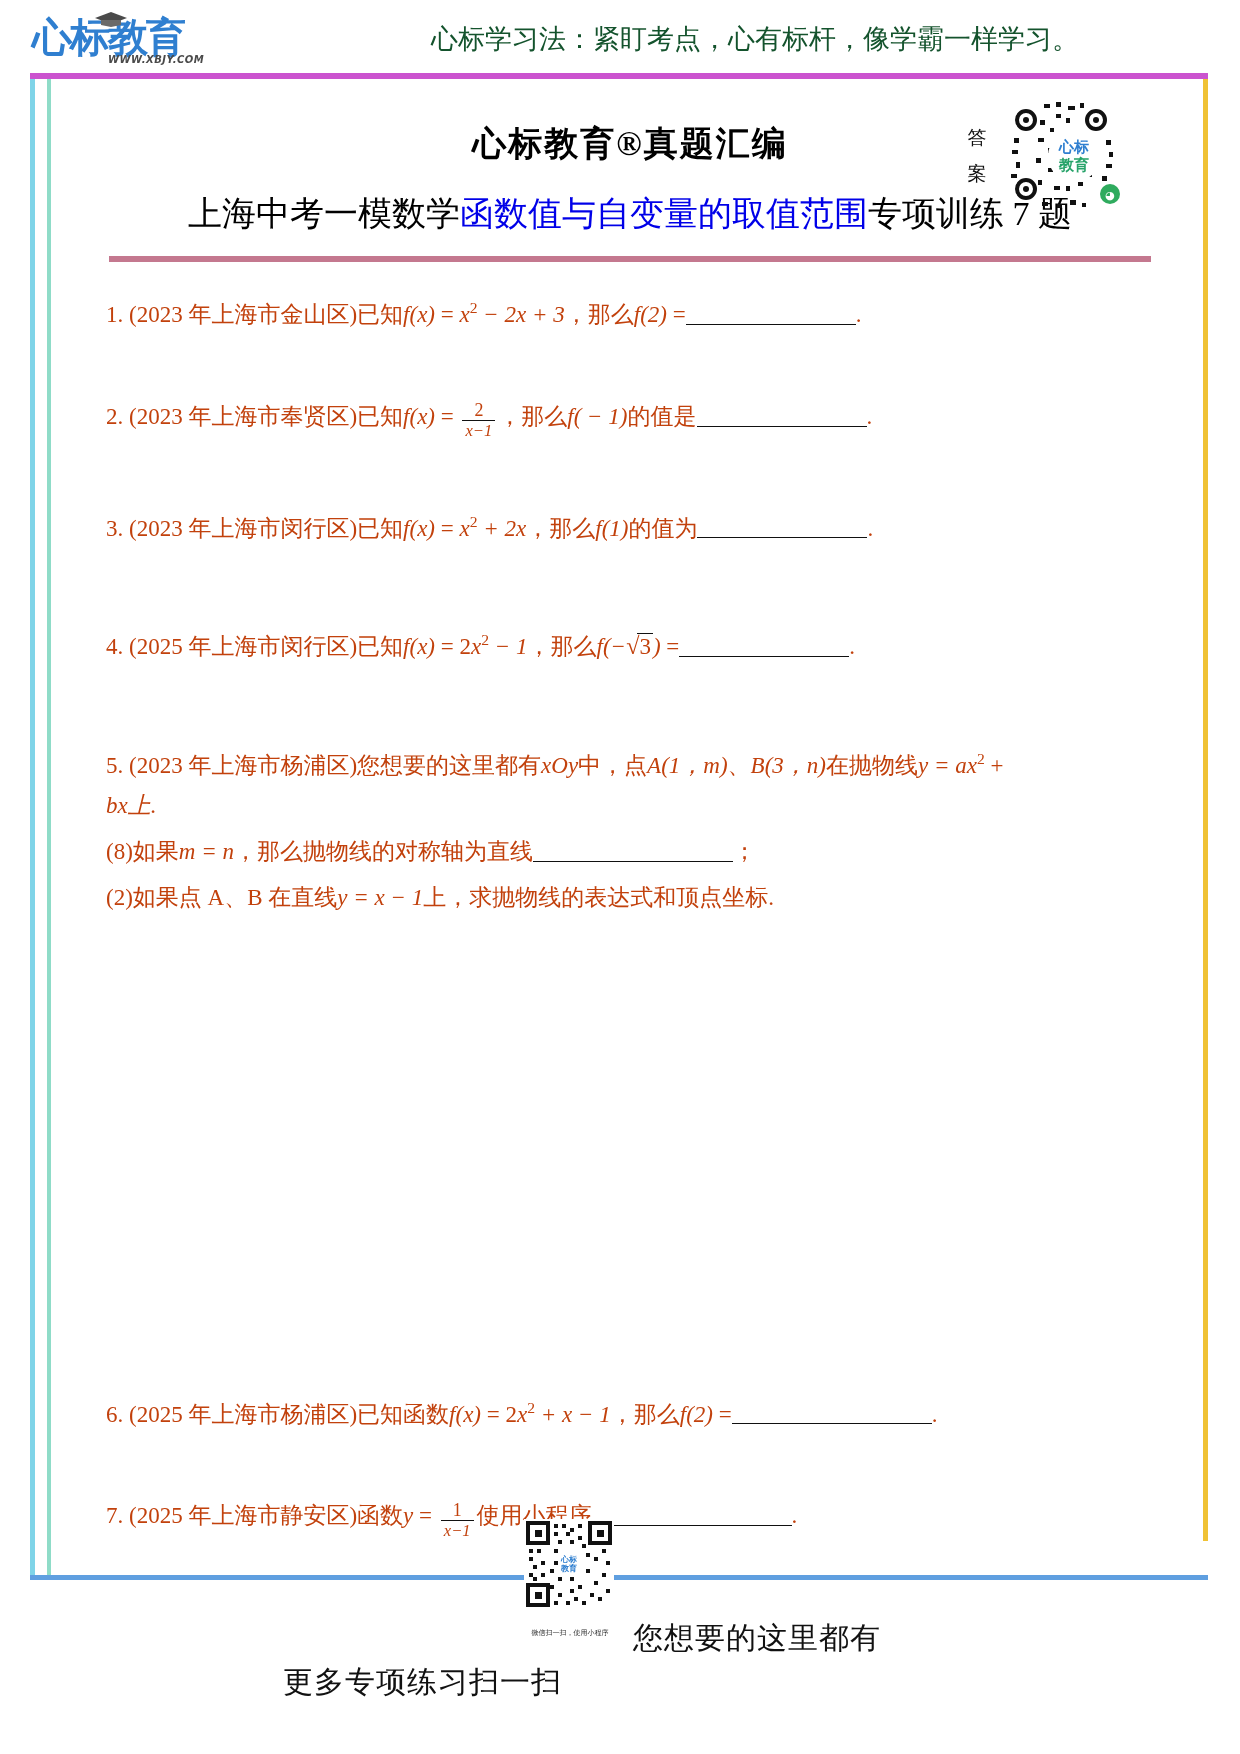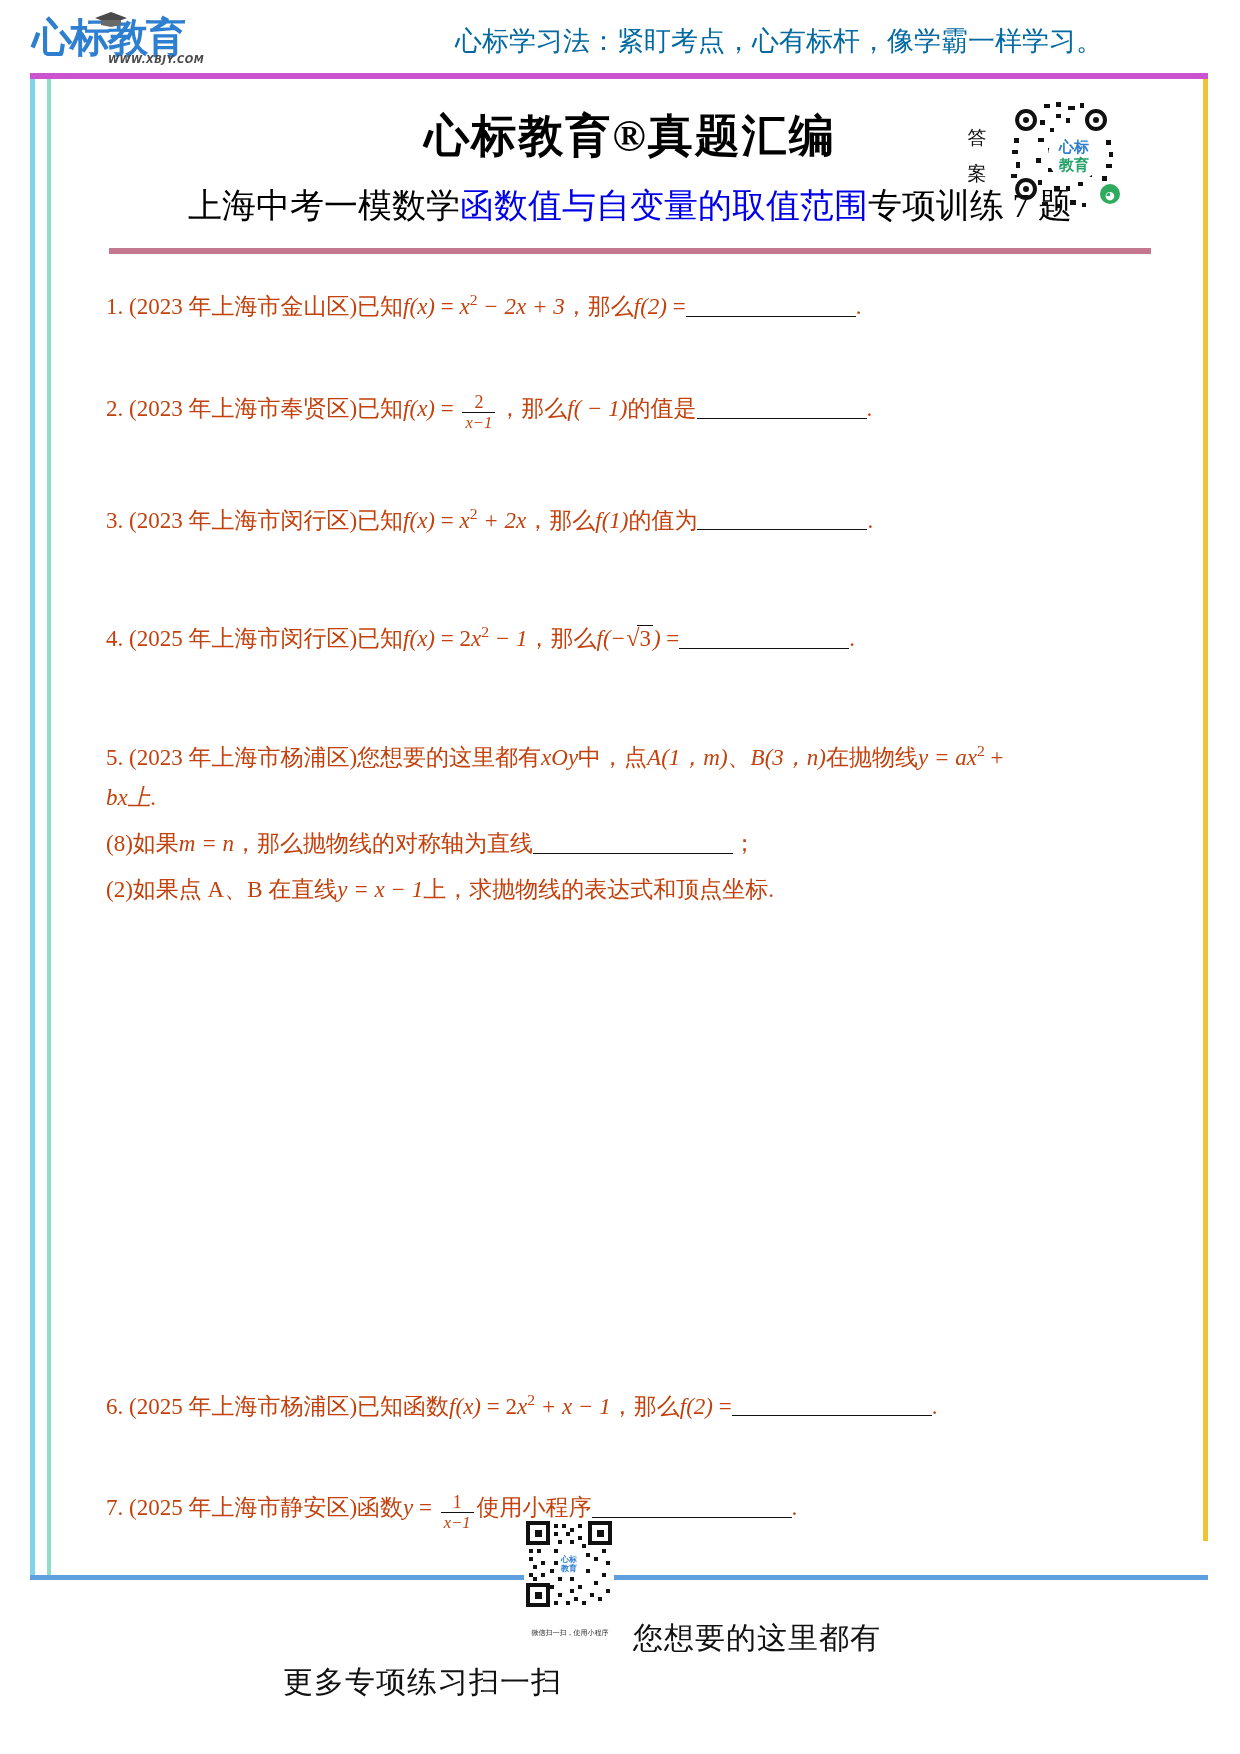--- a/index.html
+++ b/index.html
@@ -49,26 +49,26 @@
     font-family: "DejaVu Sans", sans-serif;
     font-size: 10px;
     font-weight: 700;
     font-style: italic;
     color: #4a4a4a;
     letter-spacing: 0.5px;
     white-space: nowrap;
   }
   .header-slogan {
     position: absolute;
-    left: 455px; top: 24px;
+    left: 431px; top: 24px;
     font-size: 27px;
     line-height: 34px;
-    color: #0369a1;
-    white-space: nowrap;
-    font-family: Liberation Serif, serif;
+    color: #14532d;
+    white-space: nowrap;
+    font-family: Liberation Mono, monospace;
   }
 
   
   .frame-top-rule {
     position: absolute;
     left: 30px; top: 73px;
     width: 1178px; height: 6px;
     background: #c martin;
     background: #cb53cf;
   }
@@ -100,24 +100,24 @@
   
   .doc {
     position: absolute;
     left: 60px; top: 86px;
     width: 1140px;
     height: 1480px;
   }
 
   .doc-title {
     text-align: center;
-    font-size: 45px;
+    font-size: 34px;
     font-weight: 700;
     line-height: 60px;
-    margin-top: 20px;
+    margin-top: 28px;
     letter-spacing: 2px;
     font-family: "Liberation Serif", "DejaVu Serif", serif;
   }
 
   .answer-box {
     position: absolute;
     right: 208px; top: 34px;
     width: 30px;
     text-align: center;
     font-size: 19px;

